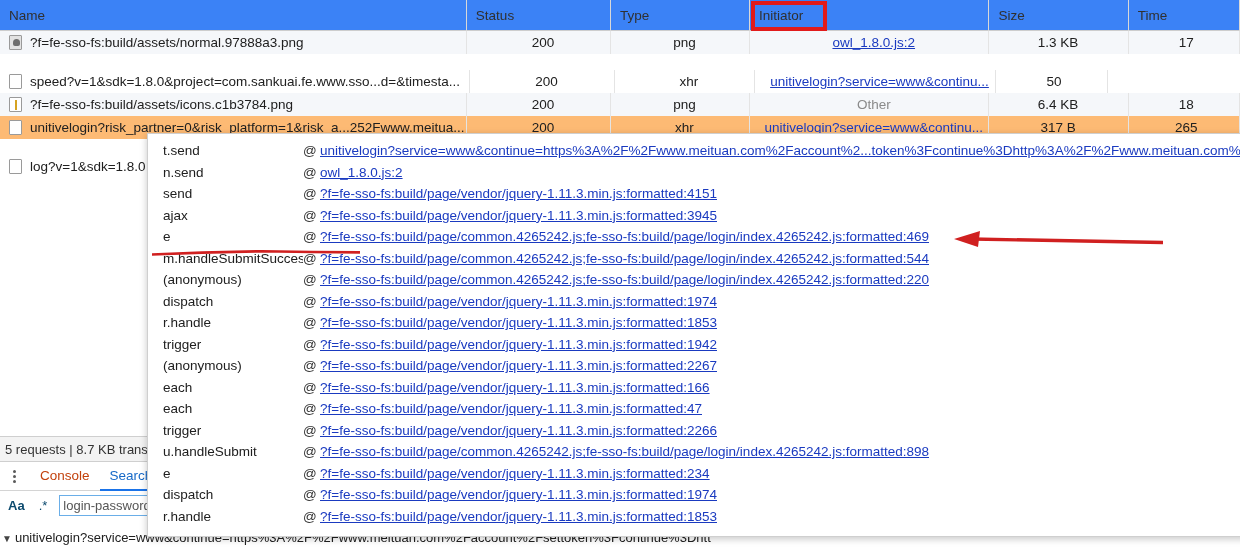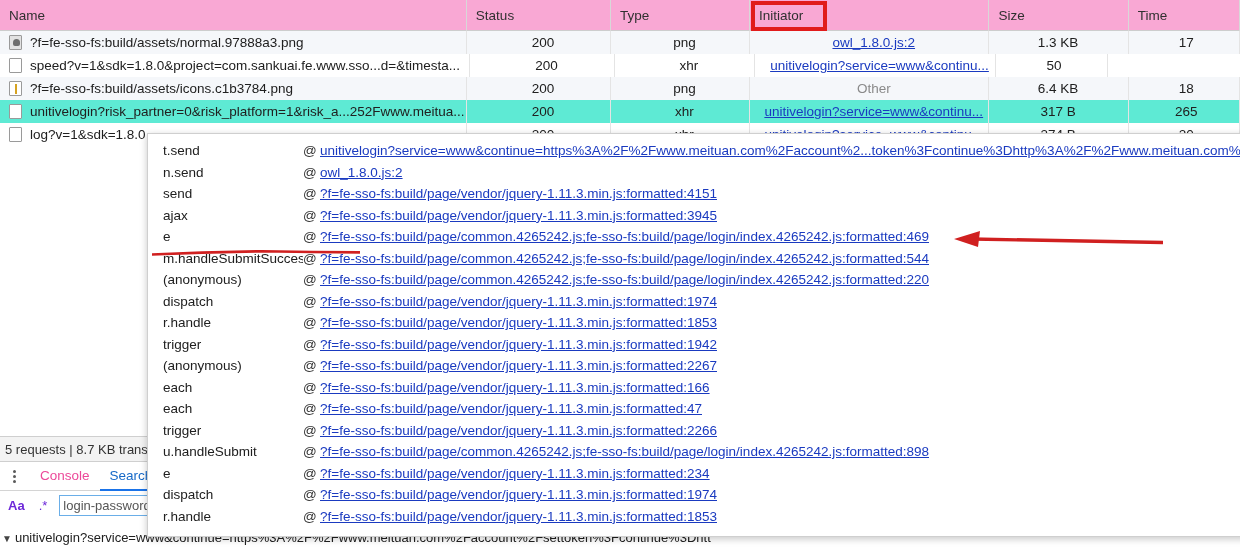--- a/index.html
+++ b/index.html
@@ -21,21 +21,21 @@
   .net-table {
     position: absolute;
     left: 0; top: 0;
     width: 1240px;
     height: 145px;
     background: #ffffff;
   }
   .net-header {
     display: flex;
     height: 31px;
-    background: #f9a8d4;
+    background: #3b82f6;
     border-bottom: 1px solid #cdcdcd;
     align-items: center;
   }
   .net-header .cell {
     height: 31px;
     line-height: 31px;
     font-size: 13.5px;
     color: #303030;
     padding-left: 9px;
     border-right: 1px solid #d8d8d8;
@@ -43,21 +43,21 @@
     white-space: nowrap;
   }
   .net-row {
     display: flex;
     height: 23px;
     align-items: center;
     font-size: 13.5px;
     color: #202020;
   }
   .net-row.alt { background: #f5f7fa; }
-  .net-row.white { background: #ffffff; }
+  .net-row.white { background: #ffffff; margin-top: 16px; }
   .net-row .cell {
     height: 23px;
     line-height: 23px;
     padding-left: 9px;
     border-right: 1px solid #e4e4e4;
     overflow: hidden;
     white-space: nowrap;
     text-overflow: clip;
     text-align: center;
   }
@@ -146,41 +146,41 @@
     width: 16px; height: 18px;
     display: flex; flex-direction: column;
     justify-content: center; align-items: center;
     gap: 2px;
     margin-right: 8px;
     cursor: pointer;
   }
   .kebab i { display:block; width:3px; height:3px; background:#5a5a5a; border-radius:50%; }
   .dtab {
     font-size: 13.5px;
-    color: #ec4899;
+    color: #c2410c;
     padding: 0 10px;
     height: 29px;
     line-height: 28px;
     cursor: pointer;
     white-space: nowrap;
   }
   .dtab.active {
     color: #1669c8;
     border-bottom: 2px solid #1a73e8;
   }
   .search-bar {
     display: flex;
     align-items: center;
     height: 28px;
     padding-left: 6px;
     gap: 10px;
   }
   .sb-btn {
     font-size: 13px;
-    color: #6d28d9;
+    color: #0c4a6e;
     font-weight: bold;
     cursor: pointer;
     padding: 0 2px;
   }
   .sb-btn.regex { font-weight: normal; letter-spacing: 0px; }
   .sb-input {
     width: 92px;
     height: 21px;
     border: 1px solid #6aaee8;
     background: #ffffff;
@@ -308,21 +308,21 @@
         <span class="row-icon bar-icon"></span>
         <span class="name-text">?f=fe-sso-fs:build/assets/icons.c1b3784.png</span>
       </div>
       <div class="cell c-status">200</div>
       <div class="cell c-type">png</div>
       <div class="cell c-init"><span class="init-other">Other</span></div>
       <div class="cell c-size">6.4 KB</div>
       <div class="cell c-time">18</div>
     </div>
 
-    <div class="net-row" style="background:#5eead4;">
+    <div class="net-row" style="background:#fdba74;">
       <div class="cell c-name">
         <span class="row-icon"></span>
         <span class="name-text">unitivelogin?risk_partner=0&amp;risk_platform=1&amp;risk_a...252Fwww.meitua...</span>
       </div>
       <div class="cell c-status">200</div>
       <div class="cell c-type">xhr</div>
       <div class="cell c-init"><span class="init-link">unitivelogin?service=www&amp;continu...</span></div>
       <div class="cell c-size">317 B</div>
       <div class="cell c-time">265</div>
     </div>

